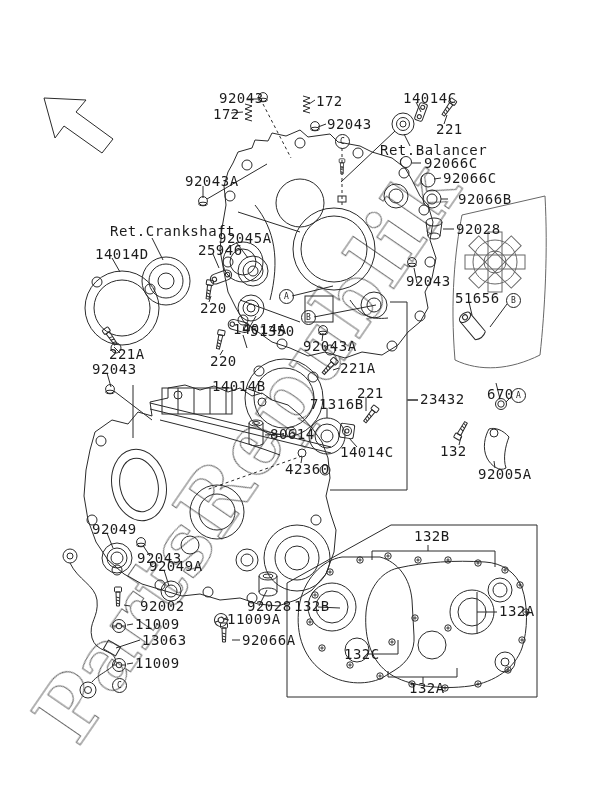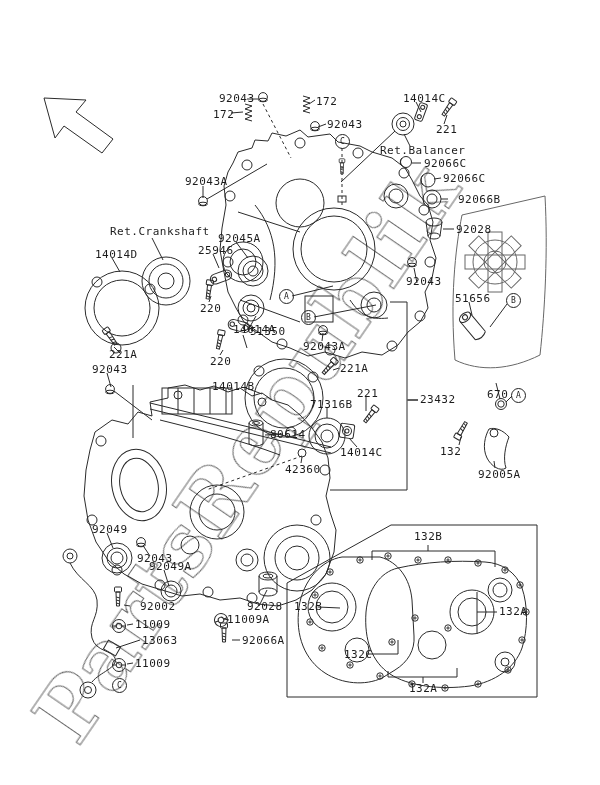--- a/index.html
+++ b/index.html
@@ -1,20 +1,20 @@
 <!DOCTYPE html>
 <html><head>
 <meta charset="utf-8">
 <style>
   html,body{margin:0;padding:0;background:#ffffff;}
   #stage{position:relative;width:600px;height:785px;background:#fff;overflow:hidden;
          font-family:"DejaVu Sans Mono",monospace;}
   svg{position:absolute;left:0;top:0;}
   svg *{stroke:#2b2b2b;fill:none;stroke-width:1;}
-  .L{position:absolute;font-size:11px;letter-spacing:0.5px;color:#1c1c1c;white-space:nowrap;line-height:9px;}
+  .L{position:absolute;font-size:14px;letter-spacing:0.5px;color:#1c1c1c;white-space:nowrap;line-height:9px;}
   .C{position:absolute;width:13px;height:13px;border:1.2px solid #222;border-radius:50%;
      font-size:8px;color:#222;display:flex;align-items:center;justify-content:center;line-height:13px;}
 </style>
 </head>
 <body>
 
 <div id="stage">
 
 <svg width="600" height="785" viewBox="0 0 600 785">
   <defs>

